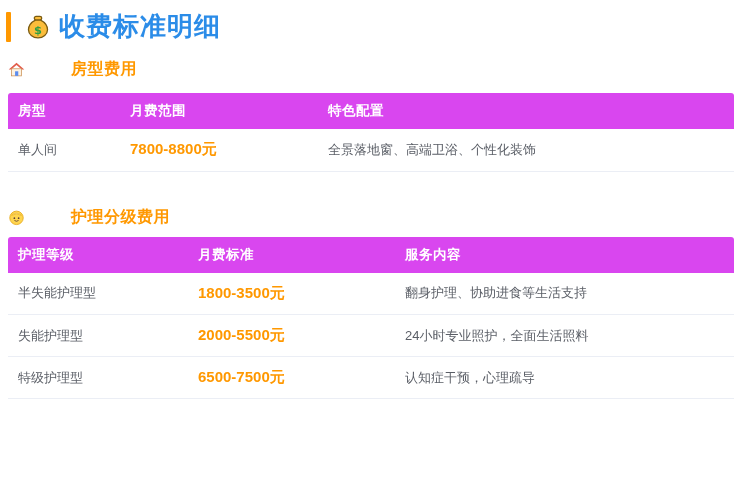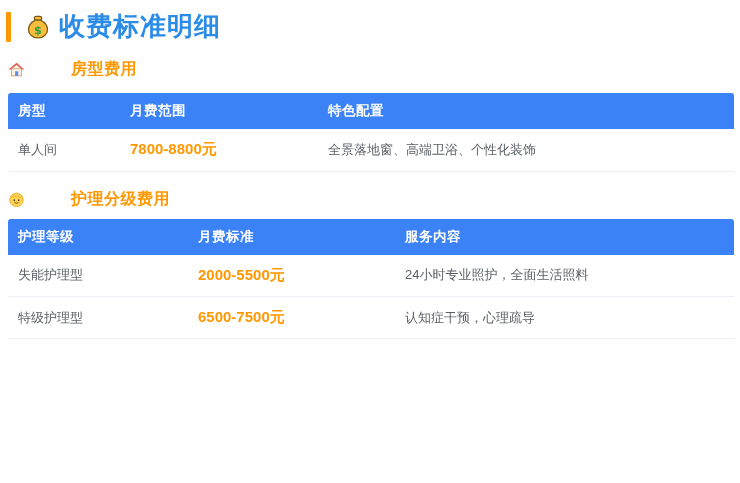--- a/index.html
+++ b/index.html
@@ -13,25 +13,25 @@
   }
   
   .title-row { display:flex; align-items:center; padding:9px 0 0 6px; }
   .accent-bar { width:5px; height:30px; background:#ff9800; border-radius:1px; }
   .title-icon { margin:0 8px 0 14px; display:flex; }
   .page-title { font-size:26px; font-weight:bold; color:#2b8ce8; letter-spacing:1px; }
   
   .section-heading { display:flex; align-items:center; margin:15px 0 0 8px;gap:39px; }
   .section-heading .sec-icon { display:flex; margin-right:7px; }
   .section-heading .sec-label { font-size:16px; font-weight:bold; color:#ff9800; letter-spacing:0.5px; }
-  .section-heading.second { margin-top:17px; }
+  .section-heading.second { margin-top:35px; }
   
   table { width:726px; margin:13px 0 0 8px; border-collapse:collapse; table-layout:fixed; }
   thead th {
-    background:#3b82f6; color:#ffffff;
+    background:#d946ef; color:#ffffff;
     font-size:13.5px; font-weight:bold; text-align:left;
     height:36px; padding:0 10px; letter-spacing:0.5px;
   }
   thead th:first-child { border-radius:3px 0 0 0; }
   thead th:last-child  { border-radius:0 3px 0 0; }
   tbody td {
     height:42px; padding:0 10px;
     border-bottom:1px solid #ebeef5;
     font-size:13px; color:#5a5e66; text-align:left;
     white-space:nowrap; overflow:hidden;
@@ -120,20 +120,25 @@
       </colgroup>
     <thead>
       <tr>
         <th>护理等级</th>
         <th>月费标准</th>
         <th>服务内容</th>
       </tr>
     </thead>
     <tbody>
         <tr>
+          <td class="c0">半失能护理型</td>
+          <td class="c1">1800-3500元</td>
+          <td class="c2">翻身护理、协助进食等生活支持</td>
+        </tr>
+        <tr>
           <td class="c0">失能护理型</td>
           <td class="c1">2000-5500元</td>
           <td class="c2">24小时专业照护，全面生活照料</td>
         </tr>
         <tr>
           <td class="c0">特级护理型</td>
           <td class="c1">6500-7500元</td>
           <td class="c2">认知症干预，心理疏导</td>
         </tr>
       </tbody>

